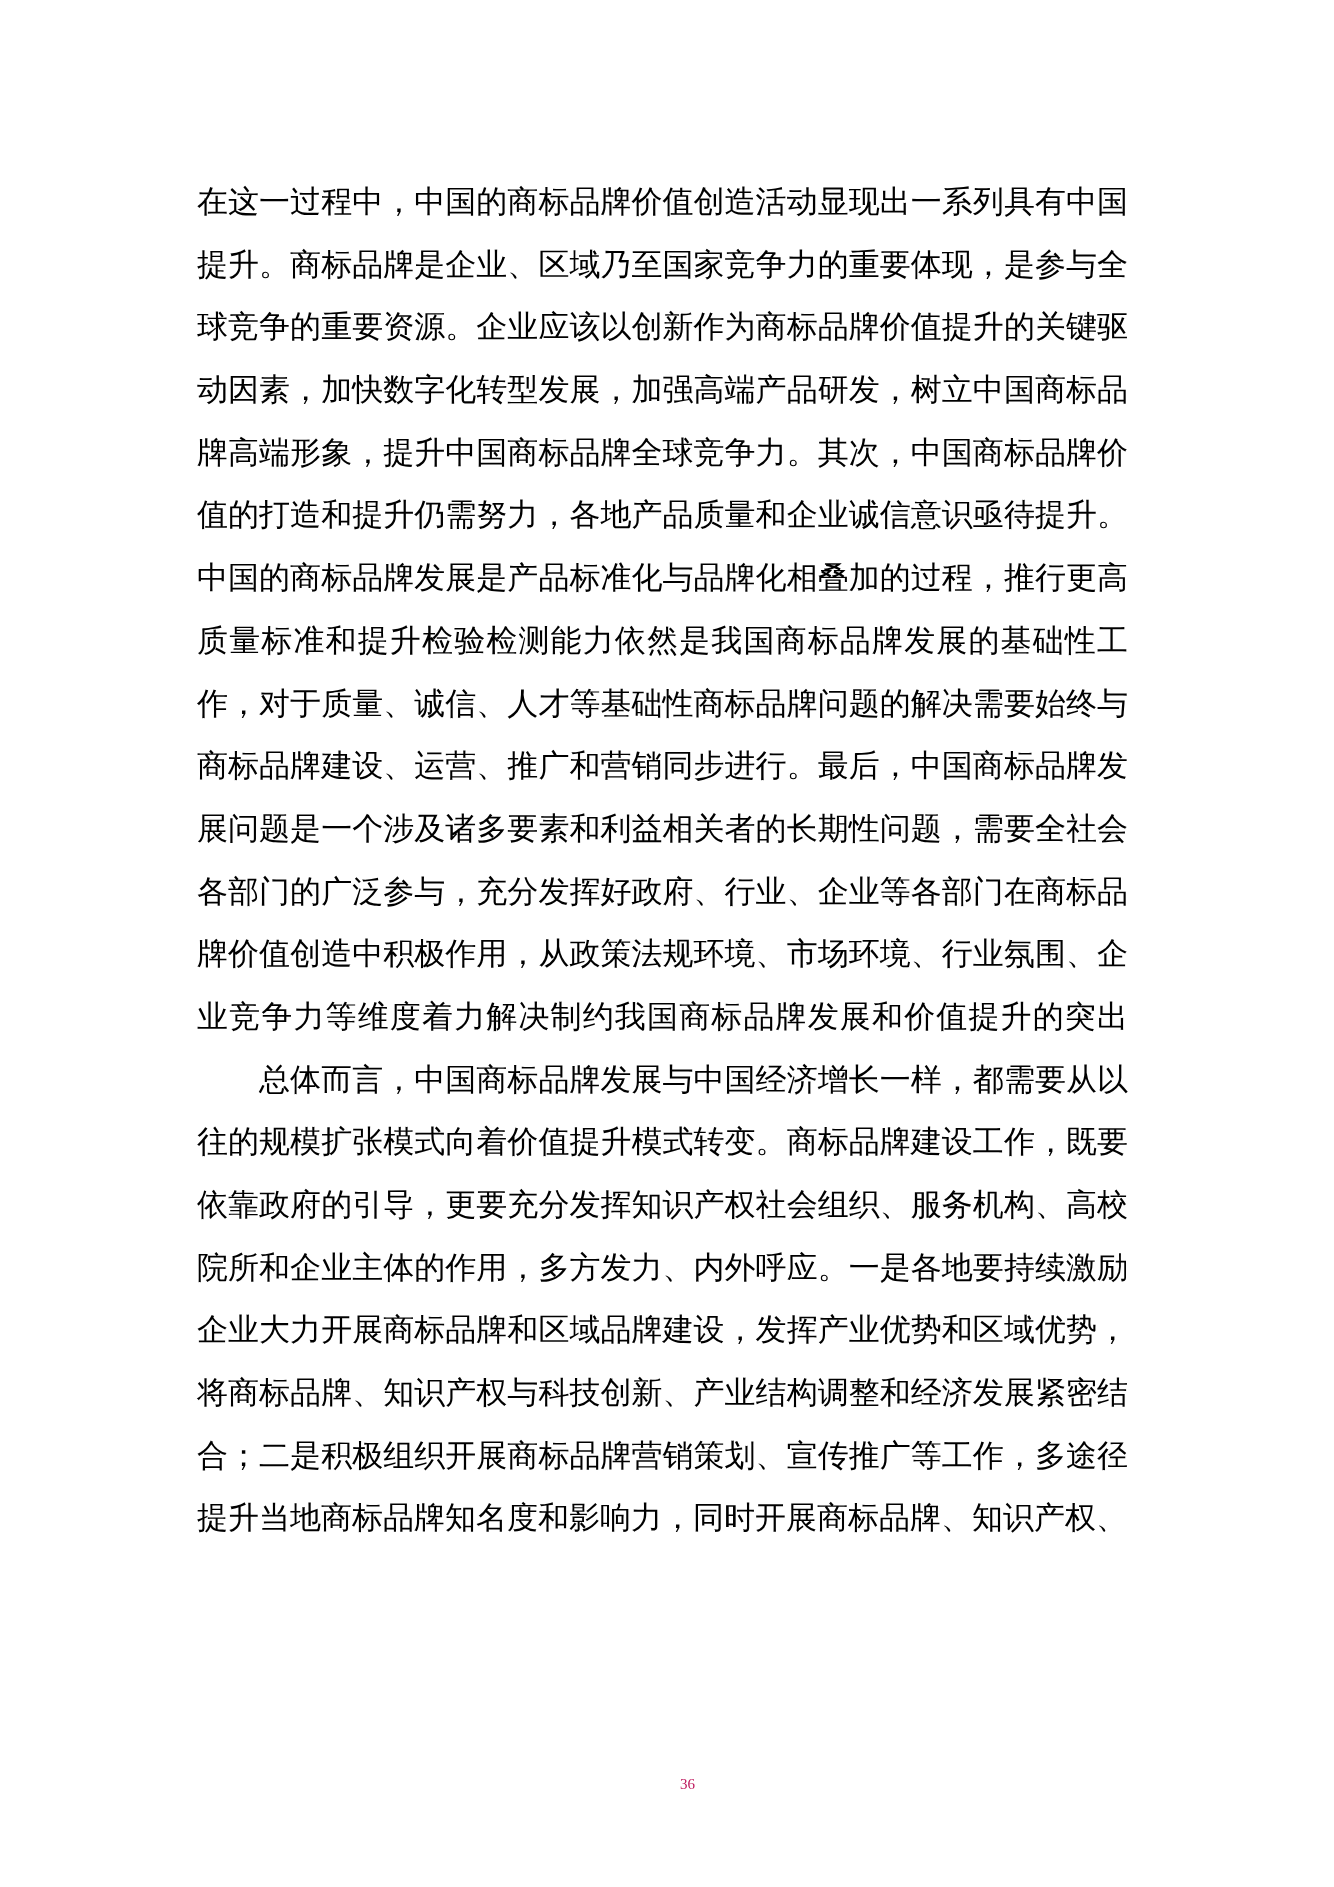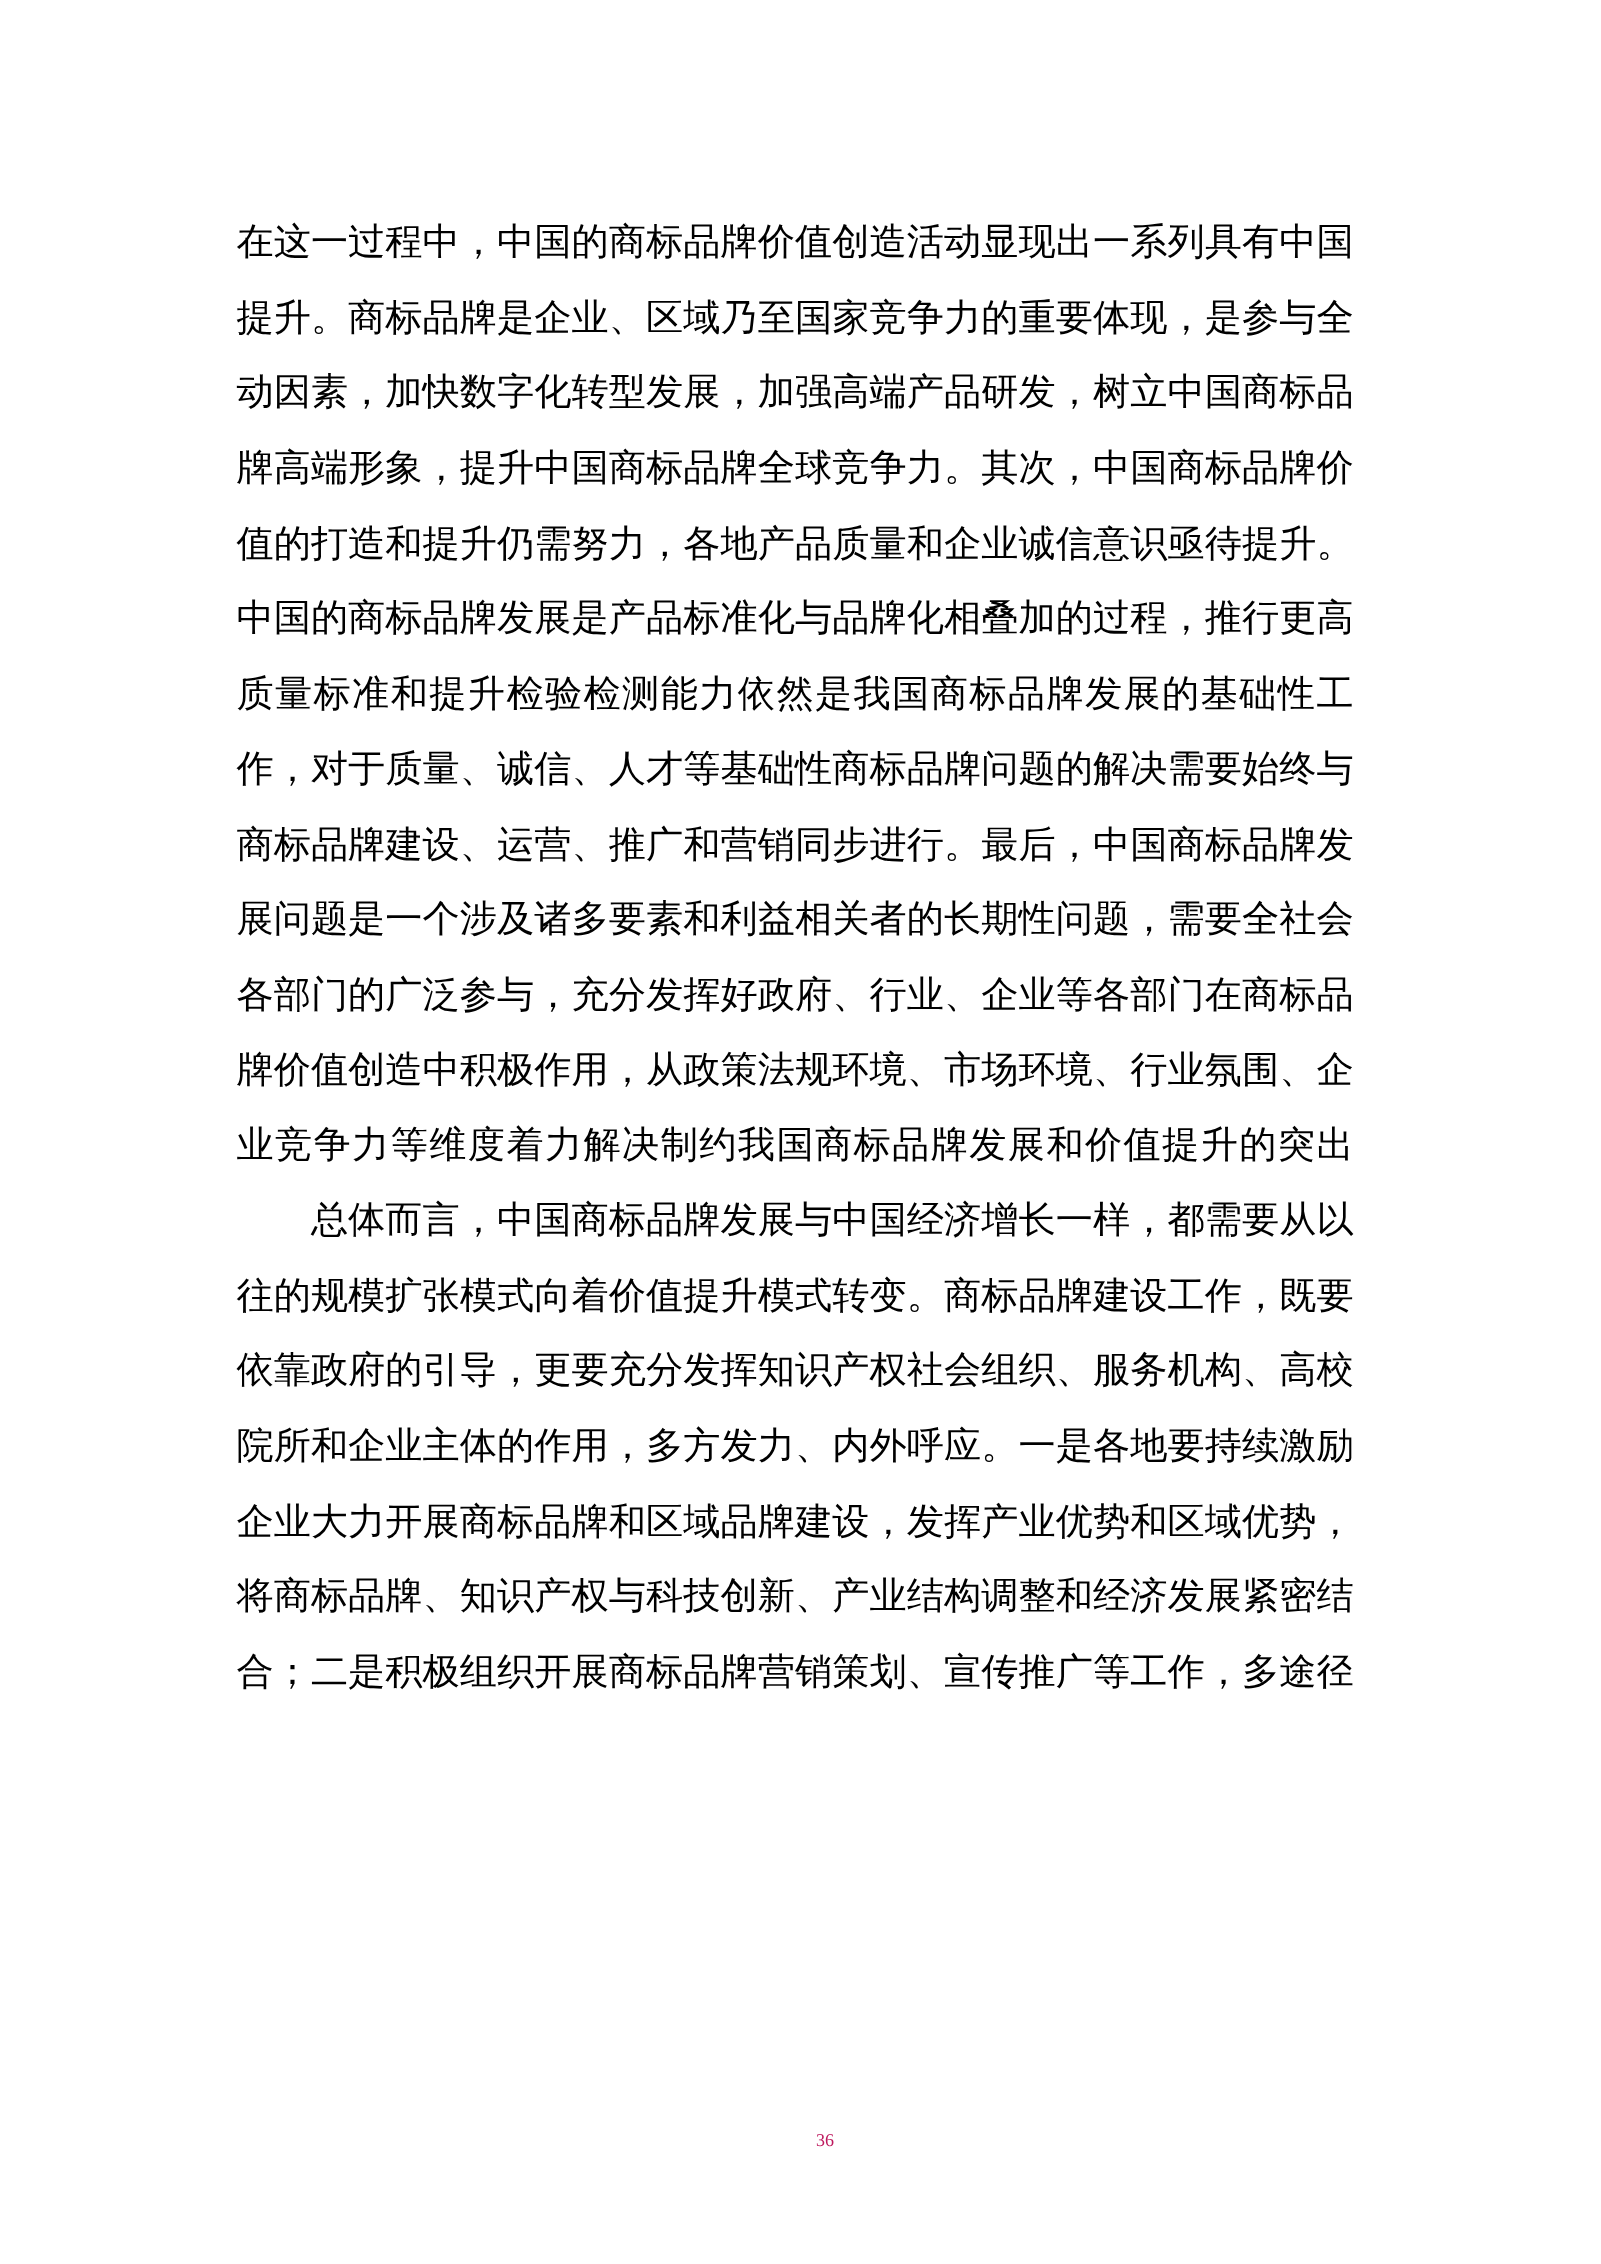--- a/index.html
+++ b/index.html
@@ -46,33 +46,35 @@
       color: #be185d;
     }
   </style>
 </head>
 <body>
 
 <div class="page">
   <div class="text-block">
       <div class="line">在这一过程中，中国的商标品牌价值创造活动显现出一系列具有中国</div>
       <div class="line">提升。商标品牌是企业、区域乃至国家竞争力的重要体现，是参与全</div>
+      <div class="line">球竞争的重要资源。企业应该以创新作为商标品牌价值提升的关键驱</div>
       <div class="line">动因素，加快数字化转型发展，加强高端产品研发，树立中国商标品</div>
       <div class="line">牌高端形象，提升中国商标品牌全球竞争力。其次，中国商标品牌价</div>
       <div class="line">值的打造和提升仍需努力，各地产品质量和企业诚信意识亟待提升。</div>
       <div class="line">中国的商标品牌发展是产品标准化与品牌化相叠加的过程，推行更高</div>
       <div class="line">质量标准和提升检验检测能力依然是我国商标品牌发展的基础性工</div>
       <div class="line">作，对于质量、诚信、人才等基础性商标品牌问题的解决需要始终与</div>
       <div class="line">商标品牌建设、运营、推广和营销同步进行。最后，中国商标品牌发</div>
       <div class="line">展问题是一个涉及诸多要素和利益相关者的长期性问题，需要全社会</div>
       <div class="line">各部门的广泛参与，充分发挥好政府、行业、企业等各部门在商标品</div>
       <div class="line">牌价值创造中积极作用，从政策法规环境、市场环境、行业氛围、企</div>
       <div class="line">业竞争力等维度着力解决制约我国商标品牌发展和价值提升的突出</div>
       <div class="line">　　总体而言，中国商标品牌发展与中国经济增长一样，都需要从以</div>
       <div class="line">往的规模扩张模式向着价值提升模式转变。商标品牌建设工作，既要</div>
       <div class="line">依靠政府的引导，更要充分发挥知识产权社会组织、服务机构、高校</div>
       <div class="line">院所和企业主体的作用，多方发力、内外呼应。一是各地要持续激励</div>
       <div class="line">企业大力开展商标品牌和区域品牌建设，发挥产业优势和区域优势，</div>
       <div class="line">将商标品牌、知识产权与科技创新、产业结构调整和经济发展紧密结</div>
       <div class="line">合；二是积极组织开展商标品牌营销策划、宣传推广等工作，多途径</div>
+      <div class="line para-end">提升当地商标品牌知名度和影响力，同时开展商标品牌、知识产权、</div>
     </div>
   <div class="page-number">36</div>
 </div>
 
 </body></html>

